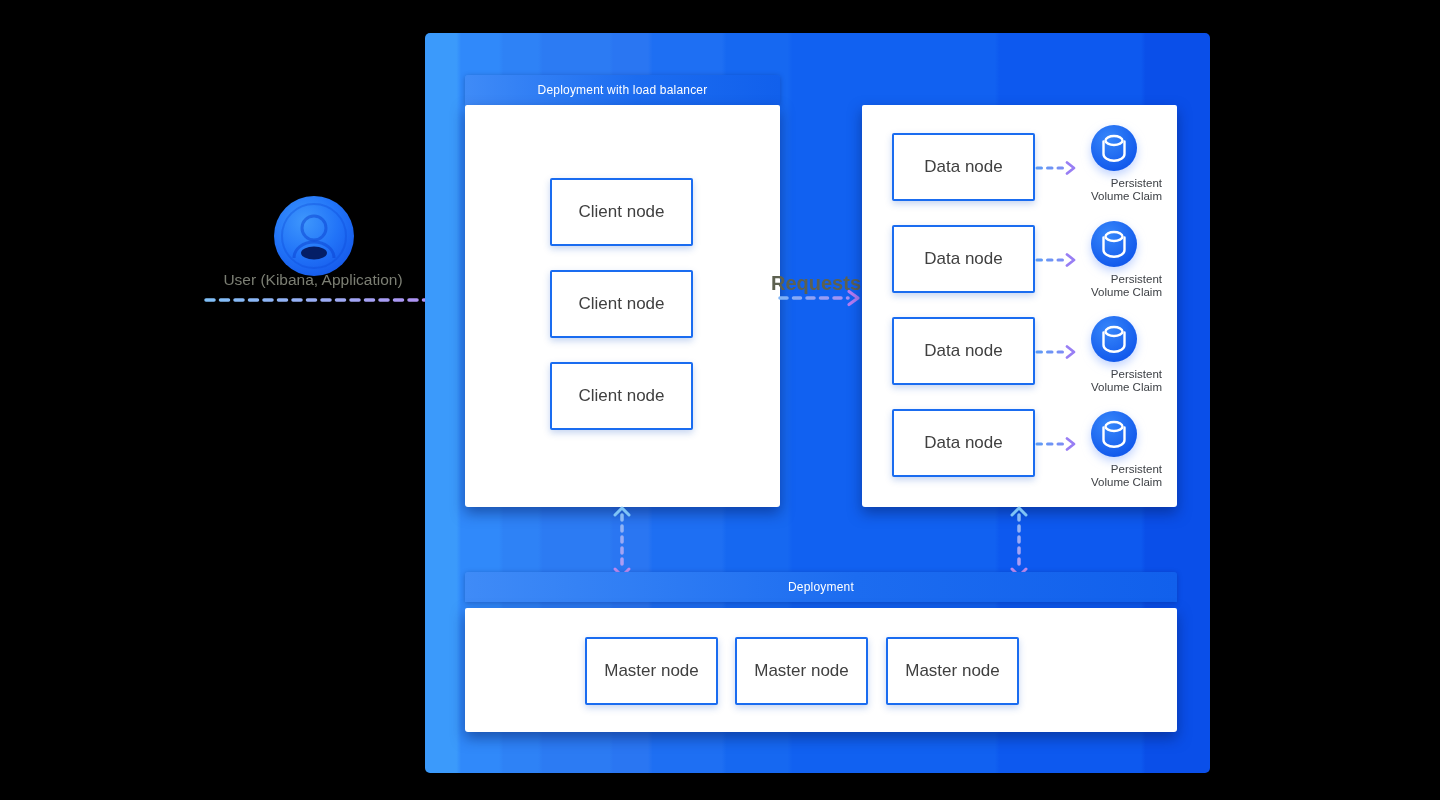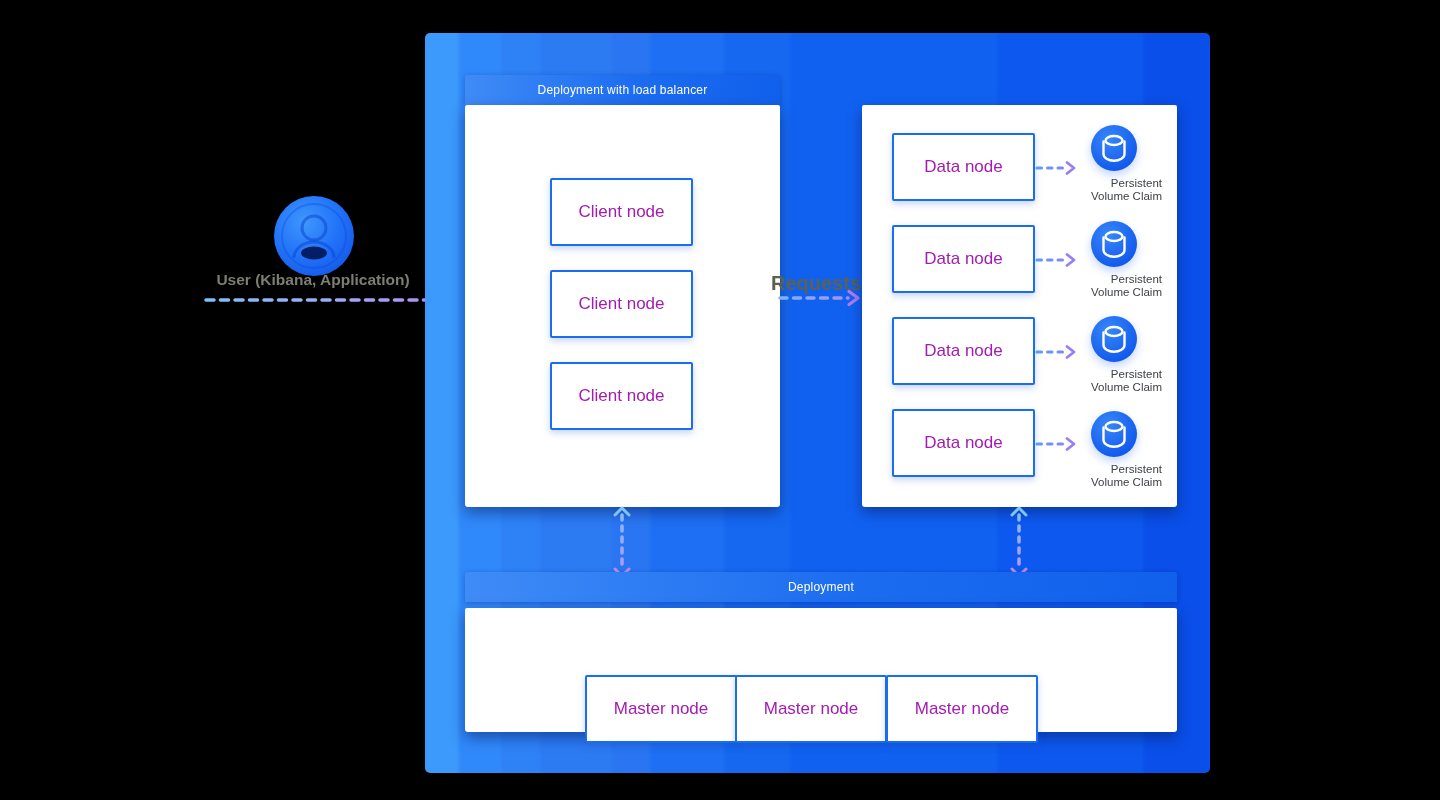--- a/index.html
+++ b/index.html
@@ -19,25 +19,25 @@
       #0d59ef 73.2%, #0d59ef 91.2%,
       #0a4fe9 91.8%, #0a4fe9 100%);}
   .bar{position:absolute;height:30px;display:flex;align-items:center;justify-content:center;
     color:#fff;font-weight:normal;font-size:12px;letter-spacing:.2px;
     background:linear-gradient(90deg,#3f8bf7 0%,#1c6cf0 55%,#1160ec 100%);
     border-radius:3px 3px 0 0;box-shadow:0 1px 5px rgba(8,30,100,.35);text-align:right;}
   .panel{position:absolute;background:#fff;border-radius:2px 2px 3px 3px;
     box-shadow:0 6px 14px rgba(6,28,95,.5);}
   .node{position:absolute;width:143px;height:68px;box-sizing:border-box;background:#fff;
     border:2px solid #1a6cf0;border-radius:2px;display:flex;align-items:center;justify-content:center;
-    font-size:17px;color:#a21caf;box-shadow:0 3px 7px rgba(26,88,200,.25);}
-  .node-master{width:152px;margin-top:38px;}
+    font-size:17px;color:#404040;box-shadow:0 3px 7px rgba(26,88,200,.25);}
+  .node-master{width:133px;}
   .arrow-svg{position:absolute;overflow:visible;}
   .user-label{position:absolute;left:203px;top:271px;width:220px;text-align:center;
-    font-weight:bold;font-size:15.5px;color:#7b7e73;}
+    font-weight:normal;font-size:15.5px;color:#7b7e73;}
   .requests-label{position:absolute;left:771px;top:272px;width:90px;text-align:center;
     font-weight:bold;font-size:20px;color:#5d6150;}
   .pvc{position:absolute;width:96px;text-align:right;}
   .pvc svg{display:block;margin:0 auto;filter:drop-shadow(0 4px 5px rgba(140,175,255,.55));}
   .pvc-label{font-size:11.5px;line-height:13px;color:#3d4045;margin-top:5px;}
   .user-badge{position:absolute;left:273px;top:195px;width:82px;height:82px;}
 </style>
 </head>
 <body>
 

